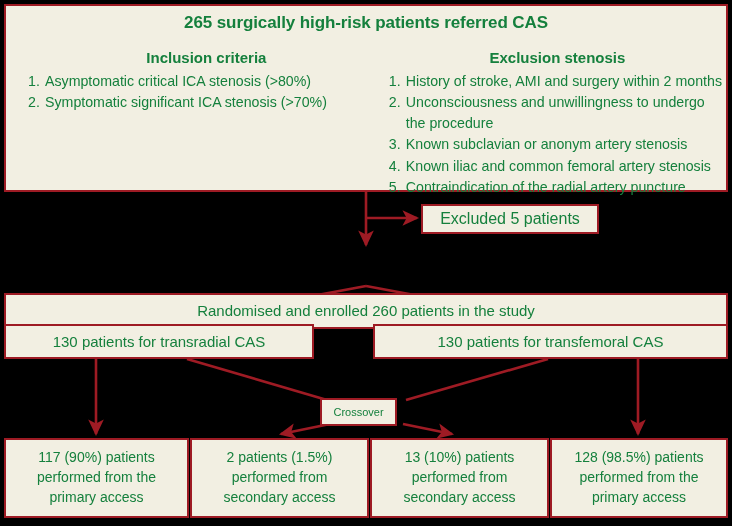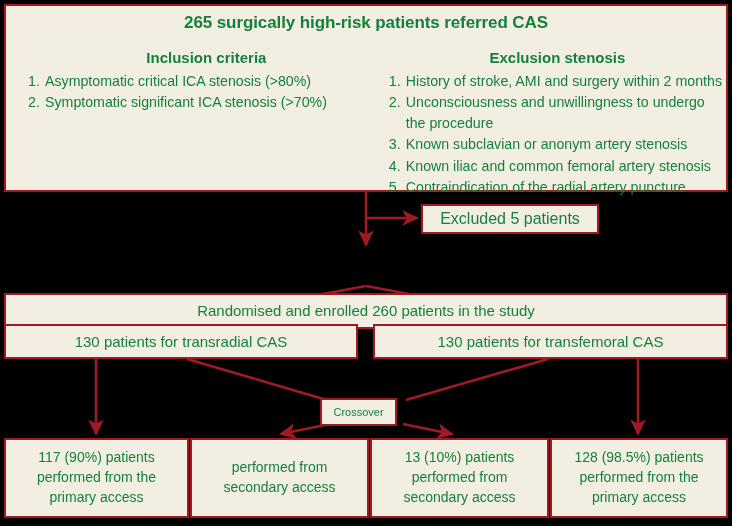--- a/index.html
+++ b/index.html
@@ -96,21 +96,21 @@
     left: 4px;
     top: 249px;
     width: 724px;
     height: 36px;
     font-size: 15px;
     margin-top: 44px;
   }
   #transradial-box {
     left: 4px;
     top: 324px;
-    width: 354px;
+    width: 310px;
     height: 35px;
     font-size: 15px;
     justify-content: flex-end;
   }
   #transfemoral-box {
     left: 373px;
     top: 324px;
     width: 355px;
     height: 35px;
     font-size: 15px;
@@ -243,20 +243,21 @@
 
   <div class="box outcome" id="outcome-1">
     <div class="box-inner">
       <div>117 (90%) patients</div>
       <div>performed from the</div>
       <div>primary access</div>
     </div>
   </div>
   <div class="box outcome" id="outcome-2">
     <div class="box-inner">
+      <div>2 patients (1.5%)</div>
       <div>performed from</div>
       <div>secondary access</div>
     </div>
   </div>
   <div class="box outcome" id="outcome-3">
     <div class="box-inner">
       <div>13 (10%) patients</div>
       <div>performed from</div>
       <div>secondary access</div>
     </div>

